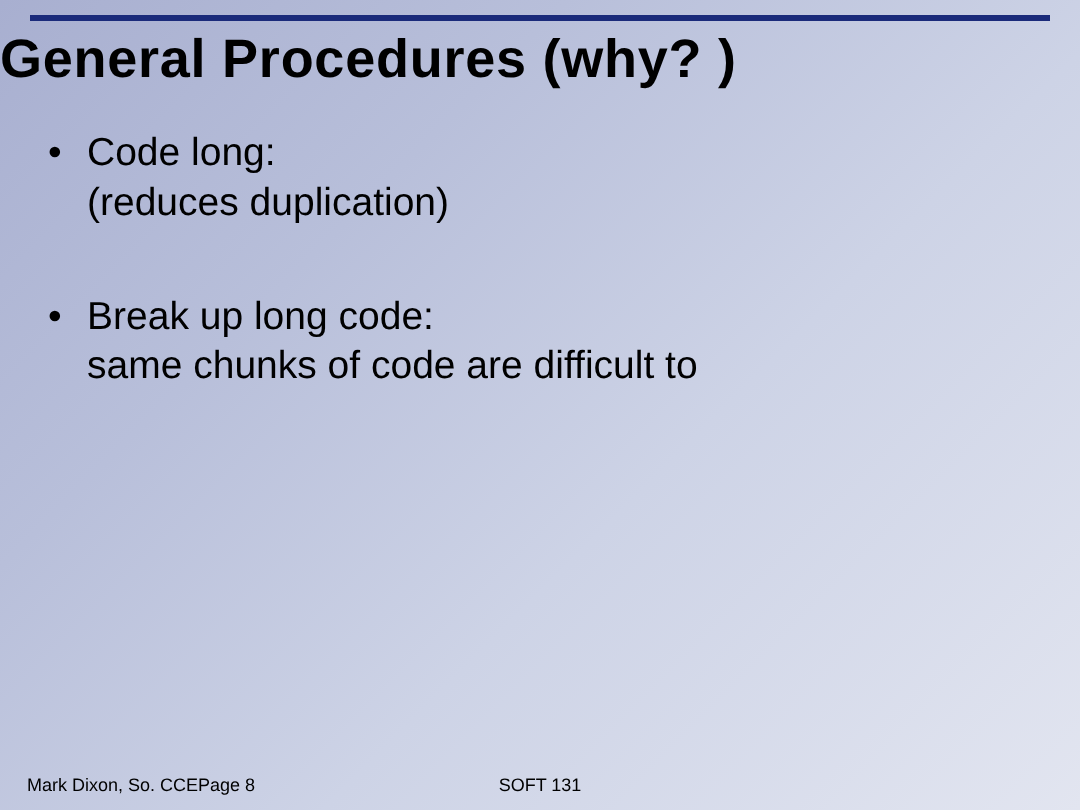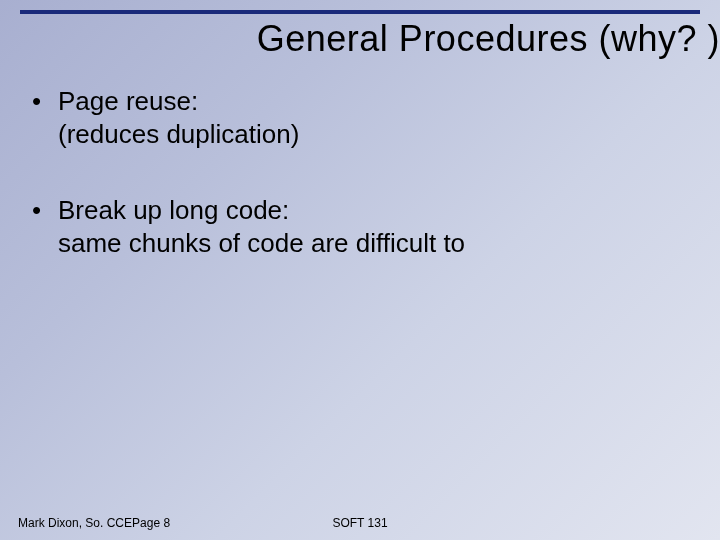--- a/index.html
+++ b/index.html
@@ -15,23 +15,23 @@
     left: 20px;
     right: 20px;
     height: 4px;
     background: #1a2a7a;
   }
   .title {
     position: absolute;
     top: 18px;
     left: 0;
     right: 0;
-    text-align: right;
+    text-align: left;
     font-size: 36px;
-    font-weight: normal;
+    font-weight: bold;
     color: #000;
     letter-spacing: 0.5px;
   }
   .content {
     position: absolute;
     top: 85px;
     left: 30px;
     right: 30px;
     color: #000;
     font-size: 26px;
@@ -76,21 +76,21 @@
 
 <div class="rule"></div>
 
 <div class="title">General Procedures (why? )</div>
 
 <div class="content">
 
   <div class="bullet">
     <div class="bullet-row">
       <div class="dot">•</div>
-      <div class="bt">Page reuse:</div>
+      <div class="bt">Code long:</div>
     </div>
     <div class="bt" style="padding-left:28px"> (reduces duplication)</div>
   </div>
 
   <div class="bullet">
     <div class="bullet-row">
       <div class="dot">•</div>
       <div class="bt">Break up long code:</div>
     </div>
     <div class="bt" style="padding-left:28px">same chunks of code are difficult to</div>

